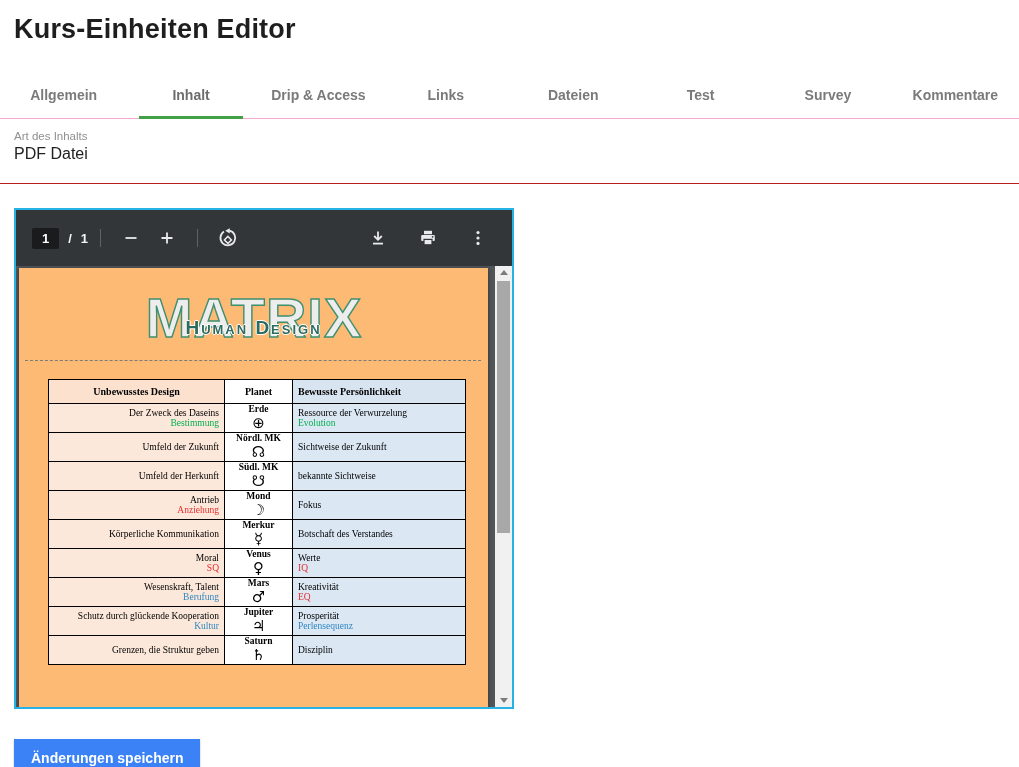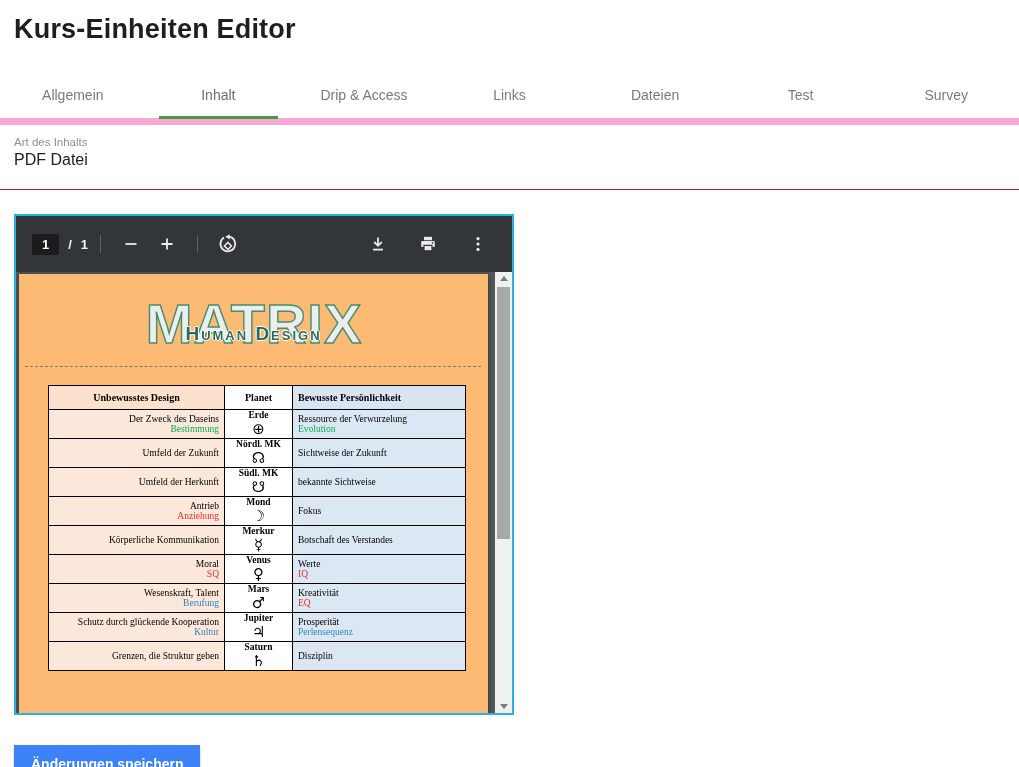--- a/index.html
+++ b/index.html
@@ -1,21 +1,21 @@
 <!DOCTYPE html>
 <html><head>
 <meta charset="utf-8">
 <style>
   * { box-sizing: border-box; margin: 0; padding: 0; }
   html,body { width:1019px; height:767px; background:#fff; font-family:"Liberation Sans",sans-serif; overflow:hidden; }
 
   .page-title { margin:14px 0 0 14px; font-size:27px; font-weight:700; color:#1e1e1e; letter-spacing:.2px; }
 
   
-  .tabs { display:flex; margin-top:28px; border-bottom:7px solid #f9a8d4; }
+  .tabs { display:flex; margin-top:28px; border-bottom:1px solid #f9a8d4;font-weight:bold; }
   .tab { flex:1; text-align:center; padding:14px 0 15px; font-size:14px; color:#7a7a7a; position:relative; cursor:pointer; white-space:nowrap; }
   .tab.active { color:#6d6d6d; }
   .tab.active::after { content:""; position:absolute; left:9%; right:9%; bottom:-1px; height:3px; background:#43a047; }
 
   
   .field { margin:11px 0 0 0; padding:0 0 20px 14px; border-bottom:1px solid #b91c1c; }
   .field-label { font-size:11.5px; color:#8f8f8f; }
   .field-value { font-size:16px; color:#212121; margin-top:3px; }
 
   
@@ -72,20 +72,21 @@
 <h1 class="page-title">Kurs-Einheiten Editor</h1>
 
 <div class="tabs">
   <div class="tab">Allgemein</div>
   <div class="tab active">Inhalt</div>
   <div class="tab">Drip &amp; Access</div>
   <div class="tab">Links</div>
   <div class="tab">Dateien</div>
   <div class="tab">Test</div>
   <div class="tab">Survey</div>
+  <div class="tab">Kommentare</div>
 </div>
 
 <div class="field">
   <div class="field-label">Art des Inhalts</div>
   <div class="field-value">PDF Datei</div>
 </div>
 
 <div class="pdf-embed">
   <div class="pdf-toolbar">
     <span class="pagebox">1</span>

